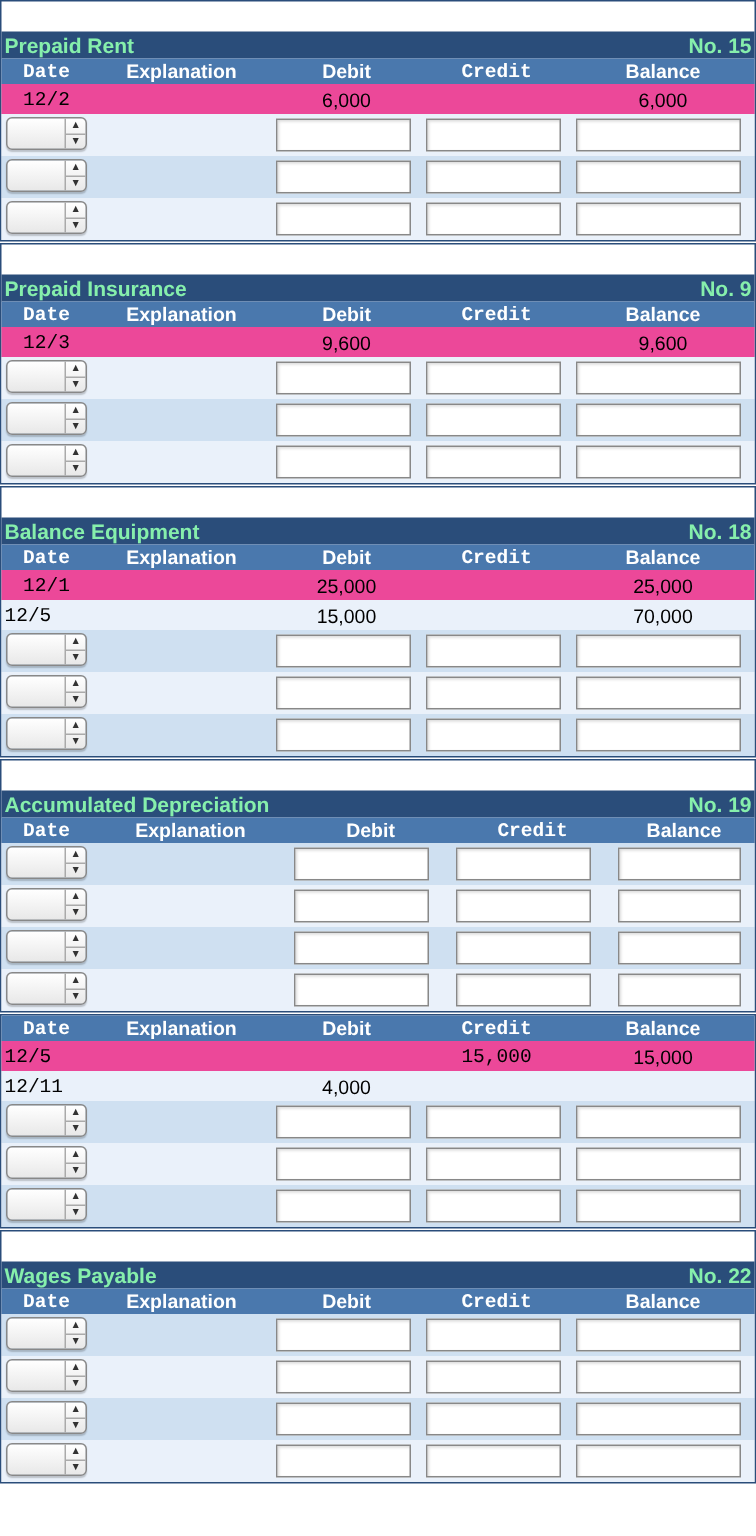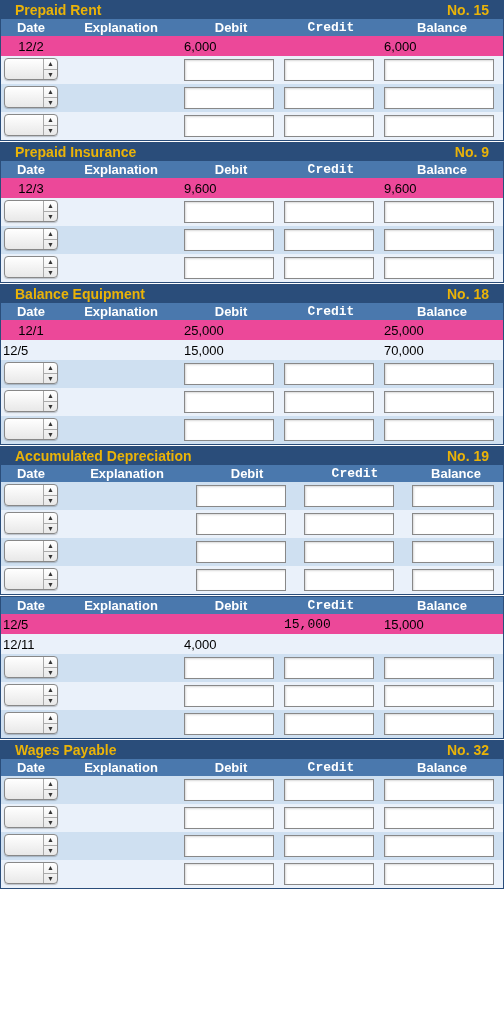--- a/index.html
+++ b/index.html
@@ -5,46 +5,47 @@
   * { box-sizing: border-box; margin: 0; padding: 0; }
   body {
     font-family: Verdana, Arial, sans-serif;
     font-size: 13px;
     background: #fff;
     width: 504px;
   }
   .ledger { border: 1px solid #2a4d7a; margin-bottom: 1px; }
   .title-row {
     background: #2a4d7a;
-    color: #eab308;
+    color: #86efac;
     font-weight: bold;
     display: flex;
     justify-content: space-between;
-    padding: 1px 14px;
+    padding: 1px 2px;
     font-size: 14px;
+    margin-top: 20px;
   }
   .header-row {
     background: #4a78ad;
     color: #fff;
     font-weight: bold;
     display: flex;
     text-align: center;
     font-size: 13px;
   }
   .col { overflow: hidden; white-space: nowrap; padding: 1px 3px; }
-  .date-col   { width: 60px;  text-align: center; }
+  .date-col   { width: 60px;  text-align: center; font-family: Liberation Mono, monospace; }
   .expl-col   { width: 120px; text-align: center; }
   .debit-col  { width: 100px; text-align: center; }
   .credit-col { width: 100px; text-align: center; font-family: Liberation Mono, monospace; }
   .bal-col    { flex: 1;      text-align: center; }
 
   .data-row { display: flex; height: 20px; line-height: 20px; }
   .data-row.stripe-a { background: #ec4899; }
   .data-row.stripe-b { background: #eaf1fa; }
-  .data-row .col { text-align: left; }
+  .data-row .col { text-align: center; }
   .data-row .date-col { text-align: center; }
   .data-row .date-col.left { text-align: left; padding-left:2px; }
 
   .input-row { display: flex; height: 28px; align-items:center; padding:1px 0;}
   .input-row.stripe-a { background: #cfe0f1; }
   .input-row.stripe-b { background: #eaf1fa; }
   .input-row .cell { padding: 2px 3px; }
   .cell.date   { width: 60px; }
   .cell.expl   { width: 120px; }
   .cell.debit  { width: 100px; }
@@ -387,21 +388,21 @@
           </div></div>
         <div class="cell expl"></div>
         <div class="cell debit"><input class="txt" type="text" style=""></div>
         <div class="cell credit"><input class="txt" type="text" style=""></div>
         <div class="cell bal"><input class="txt" type="text" style=""></div>
       </div>
     </div>
     <div class="ledger">
       <div class="title-row">
         <span>Wages Payable</span>
-        <span>No. 32</span>
+        <span>No. 22</span>
       </div>
       <div class="header-row">
         <div class="col date-col">Date</div>
         <div class="col expl-col">Explanation</div>
         <div class="col debit-col">Debit</div>
         <div class="col credit-col">Credit</div>
         <div class="col bal-col">Balance</div>
       </div>
       <div class="input-row stripe-a">
         <div class="cell date"><div class="stepper">

